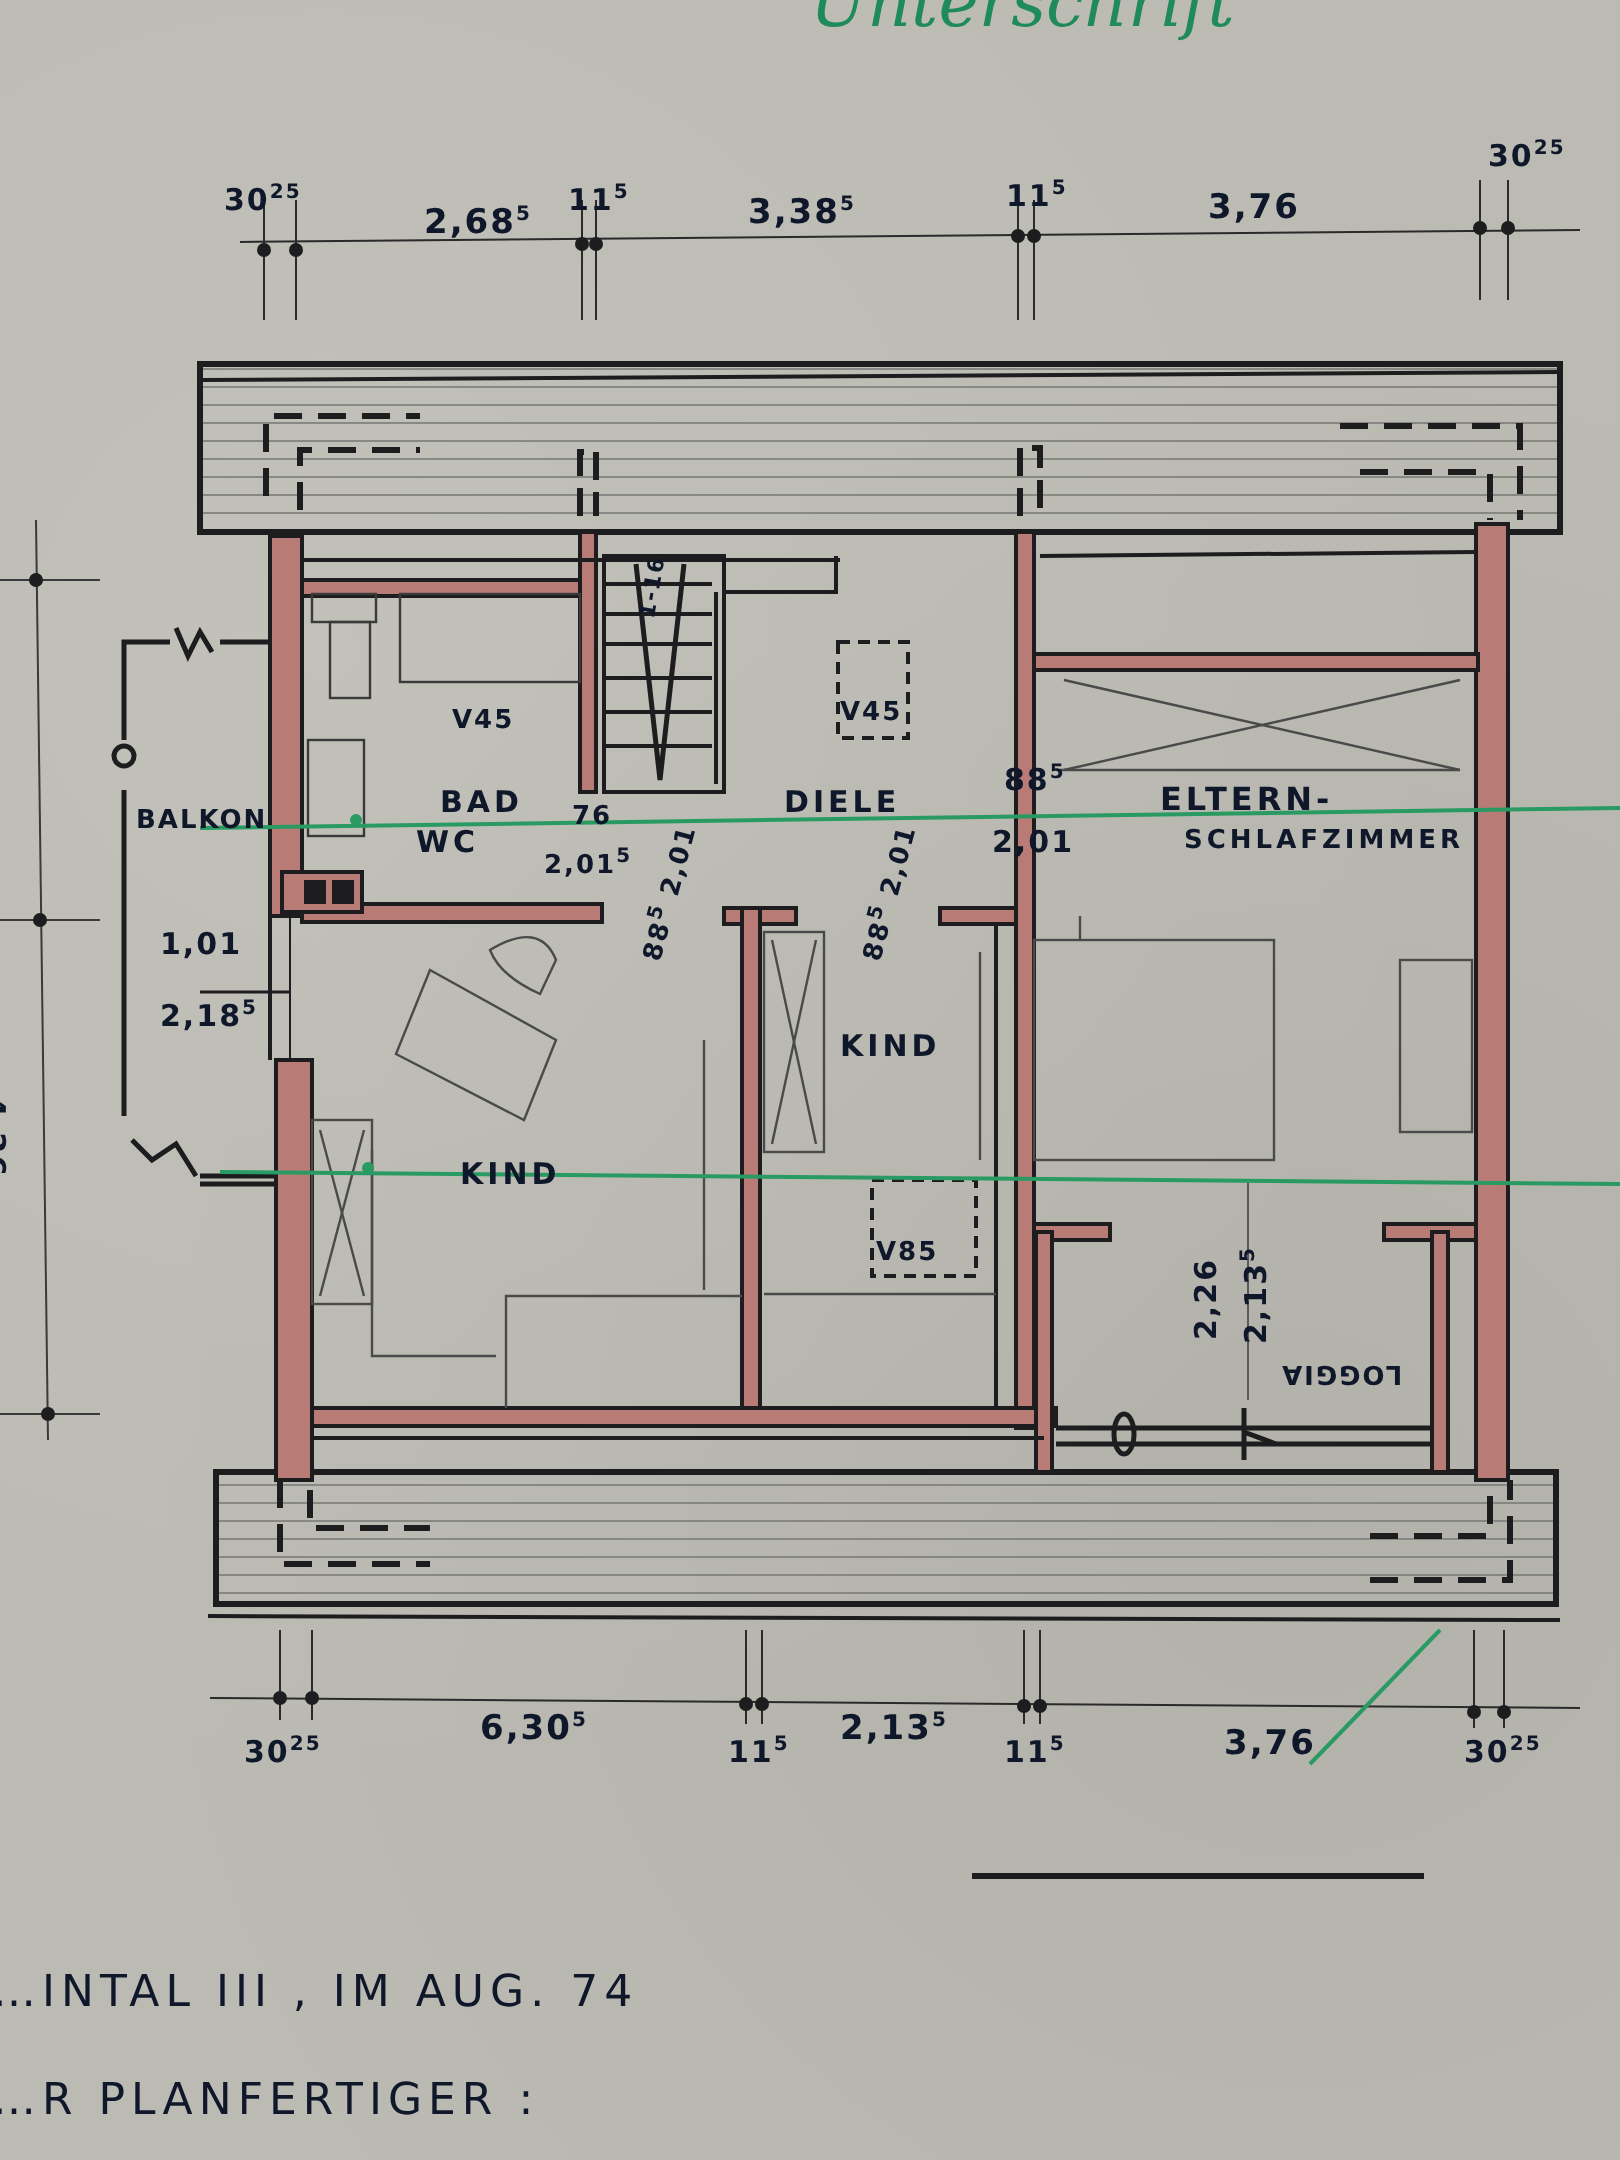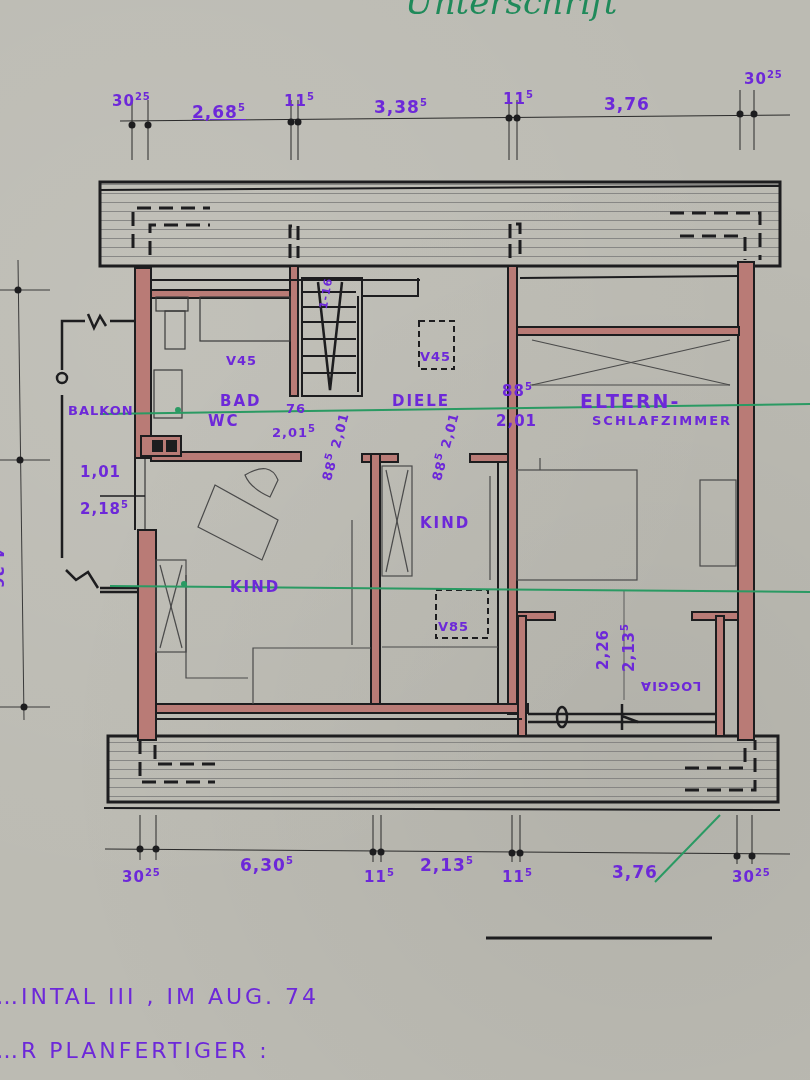--- a/index.html
+++ b/index.html
@@ -11,21 +11,21 @@
         radial-gradient(circle at 80% 70%, rgba(0,0,0,0.05) 0, transparent 60%);
       font-family: "DejaVu Sans", sans-serif;
       position: relative;
     }
     .page { position: absolute; inset: 0; }
     svg.plan { position: absolute; left: 0; top: 0; }
     .hand {
       position: absolute;
       font-family: "DejaVu Sans", sans-serif;
       font-weight: bold;
-      color: #6d28d9;
+      color: #0f172a;
       letter-spacing: 1px;
       white-space: nowrap;
       line-height: 1;
     }
     .dim { font-size: 17px; }
     .room { font-size: 15px; letter-spacing: 2px; }
     .small { font-size: 13px; }
     .sup { font-size: 10px; vertical-align: super; }
     .footer { font-size: 22px; letter-spacing: 3px; font-weight: normal; }
     .green-scribble {
@@ -236,35 +236,35 @@
       <line x1="110" y1="586" x2="810" y2="592"></line>
       <line x1="655" y1="882" x2="720" y2="815"></line>
     </g>
     <circle cx="178" cy="410" r="3" fill="#2a9a63"></circle>
     <circle cx="184" cy="584" r="3" fill="#2a9a63"></circle>
 
     <line x1="486" y1="938" x2="712" y2="938" stroke="#1d1d1f" stroke-width="3"></line>
   </svg>
 
   <div class="hand dim" style="left:112px;top:92px;font-size:15px;"><span>30</span><span class="sup">25</span></div>
-  <div class="hand dim" style="left:192px;top:103px;text-decoration:underline;"><span>2,68</span><span class="sup">5</span></div>
+  <div class="hand dim" style="left:212px;top:103px;"><span>2,68</span><span class="sup">5</span></div>
   <div class="hand dim" style="left:284px;top:92px;font-size:15px;"><span>11</span><span class="sup">5</span></div>
   <div class="hand dim" style="left:374px;top:98px;"><span>3,38</span><span class="sup">5</span></div>
   <div class="hand dim" style="left:503px;top:90px;font-size:15px;"><span>11</span><span class="sup">5</span></div>
   <div class="hand dim" style="left:604px;top:96px;"><span>3,76</span></div>
   <div class="hand dim" style="left:744px;top:70px;font-size:15px;"><span>30</span><span class="sup">25</span></div>
 
   <div class="hand small" style="left:226px;top:354px;">V45</div>
   <div class="hand room" style="left:220px;top:394px;">BAD</div>
   <div class="hand room" style="left:208px;top:414px;">WC</div>
 
   <div class="hand small" style="left:420px;top:350px;">V45</div>
   <div class="hand room" style="left:392px;top:394px;">DIELE</div>
 
-  <div class="hand room" style="left:580px;top:392px;font-size:19px;">ELTERN-</div>
+  <div class="hand room" style="left:580px;top:392px;font-size:16px;">ELTERN-</div>
   <div class="hand room" style="left:592px;top:414px;font-size:13px;">SCHLAFZIMMER</div>
 
   <div class="hand room" style="left:230px;top:580px;">KIND</div>
 
   <div class="hand room" style="left:420px;top:516px;">KIND</div>
   <div class="hand small" style="left:438px;top:620px;">V85</div>
 
   <div class="hand small" style="left:640px;top:680px;transform:rotate(180deg);">LOGGIA</div>
   <div class="hand dim" style="left:596px;top:670px;font-size:15px;">
     <span style="display:inline-block;transform:rotate(-90deg);transform-origin:left top;">2,26</span>

